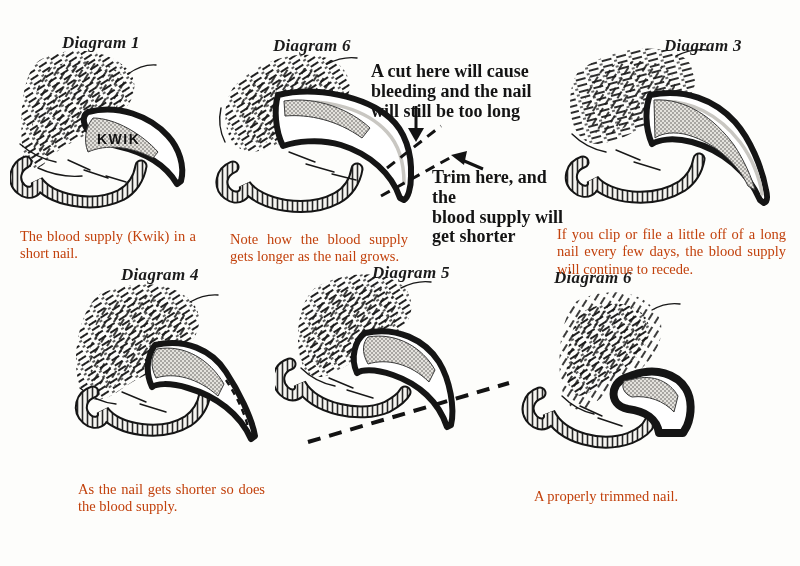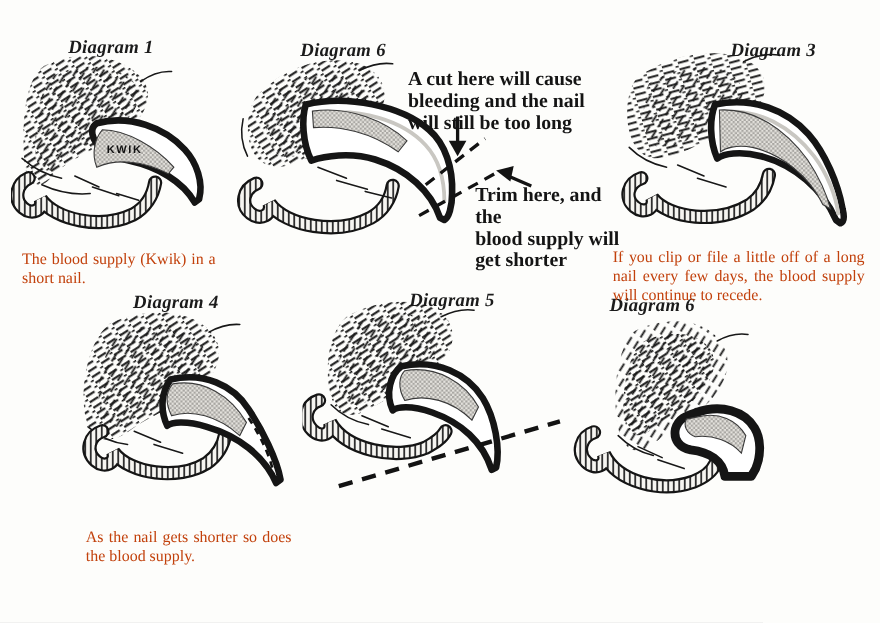--- a/index.html
+++ b/index.html
@@ -5,21 +5,21 @@
   html,body{margin:0;padding:0;background:#e8e8e8;}
   .page{
     position:relative; width:800px; height:566px; overflow:hidden;
     background:#fdfdfb; font-family:"Liberation Serif","DejaVu Serif",serif; color:#1b1b1b;
   }
   .dtitle{position:absolute; font-size:17px; font-weight:700; letter-spacing:.3px; white-space:nowrap;font-style:italic;}
   .caption{position:absolute; font-size:14.5px; line-height:1.24; text-align:justify; color:#c2410c;}
   .caption.left{text-align:left;}
   .anno{position:absolute; font-size:18px; font-weight:700; line-height:1.1; white-space:pre-line; color:#141414;}
   .kwik{position:absolute; left:97px; top:131px; font-family:"Liberation Sans","DejaVu Sans",sans-serif;
-        font-size:10px; font-weight:700; letter-spacing:1.5px; color:#111;}
+        font-size:14px; font-weight:700; letter-spacing:1.5px; color:#111;}
   svg.art{position:absolute;}
   #t1{left:62px;top:33px} #t2{left:273px;top:36px} #t3{left:664px;top:36px}
   #t4{left:121px;top:265px} #t5{left:372px;top:263px} #t6{left:554px;top:268px}
   #c1{left:20px;top:213px;width:176px} #c2{left:230px;top:216px;width:178px}
   #c3{left:557px;top:211px;width:229px} #c4{left:78px;top:466px;width:187px}
   #c5{left:282px;top:441px;width:228px} #c6{left:534px;top:473px;width:210px}
   #a-cut{left:371px;top:62px;width:164px} #a-trim{left:432px;top:168px;width:140px}
   #s1{left:10px;top:48px} #s2{left:215px;top:48px} #s3{left:550px;top:42px}
   #s4{left:40px;top:276px} #s5{left:275px;top:268px} #s6{left:520px;top:282px}
   .claw{fill:#ffffff;stroke:#151515;stroke-width:6;stroke-linejoin:round;}
@@ -204,16 +204,18 @@
     </g>
     <g>
       <path class="wisp" d="M60,124 l22,10"></path>
         <path class="wisp" d="M78,136 l24,8"></path>
     </g>
     <path class="claw thick" d="M113,93 C136,85 157,92 166,107 C172,117 172,132 167,144 L163,151 L139,151 C137,137 125,129 108,127 C98,125 92,118 94,108 C97,98 104,96 113,93 Z"></path>
     <path class="quick" d="M114,97 C134,92 150,100 158,114 L154,130 C144,119 128,113 112,115 C104,112 101,105 104,99 Z"></path>
   </svg>
 
   <p class="caption" id="c1">The blood supply (Kwik) in a short nail.</p>
+  <p class="caption" id="c2">Note how the blood supply gets longer as the nail grows.</p>
   <p class="caption" id="c3">If you clip or file a little off of a long nail every few days, the blood supply will continue to recede.</p>
   <p class="caption" id="c4">As the nail gets shorter so does the blood supply.</p>
+  <p class="caption left" id="c6">A properly trimmed nail.</p>
 
 </div>
 
 </body></html>

